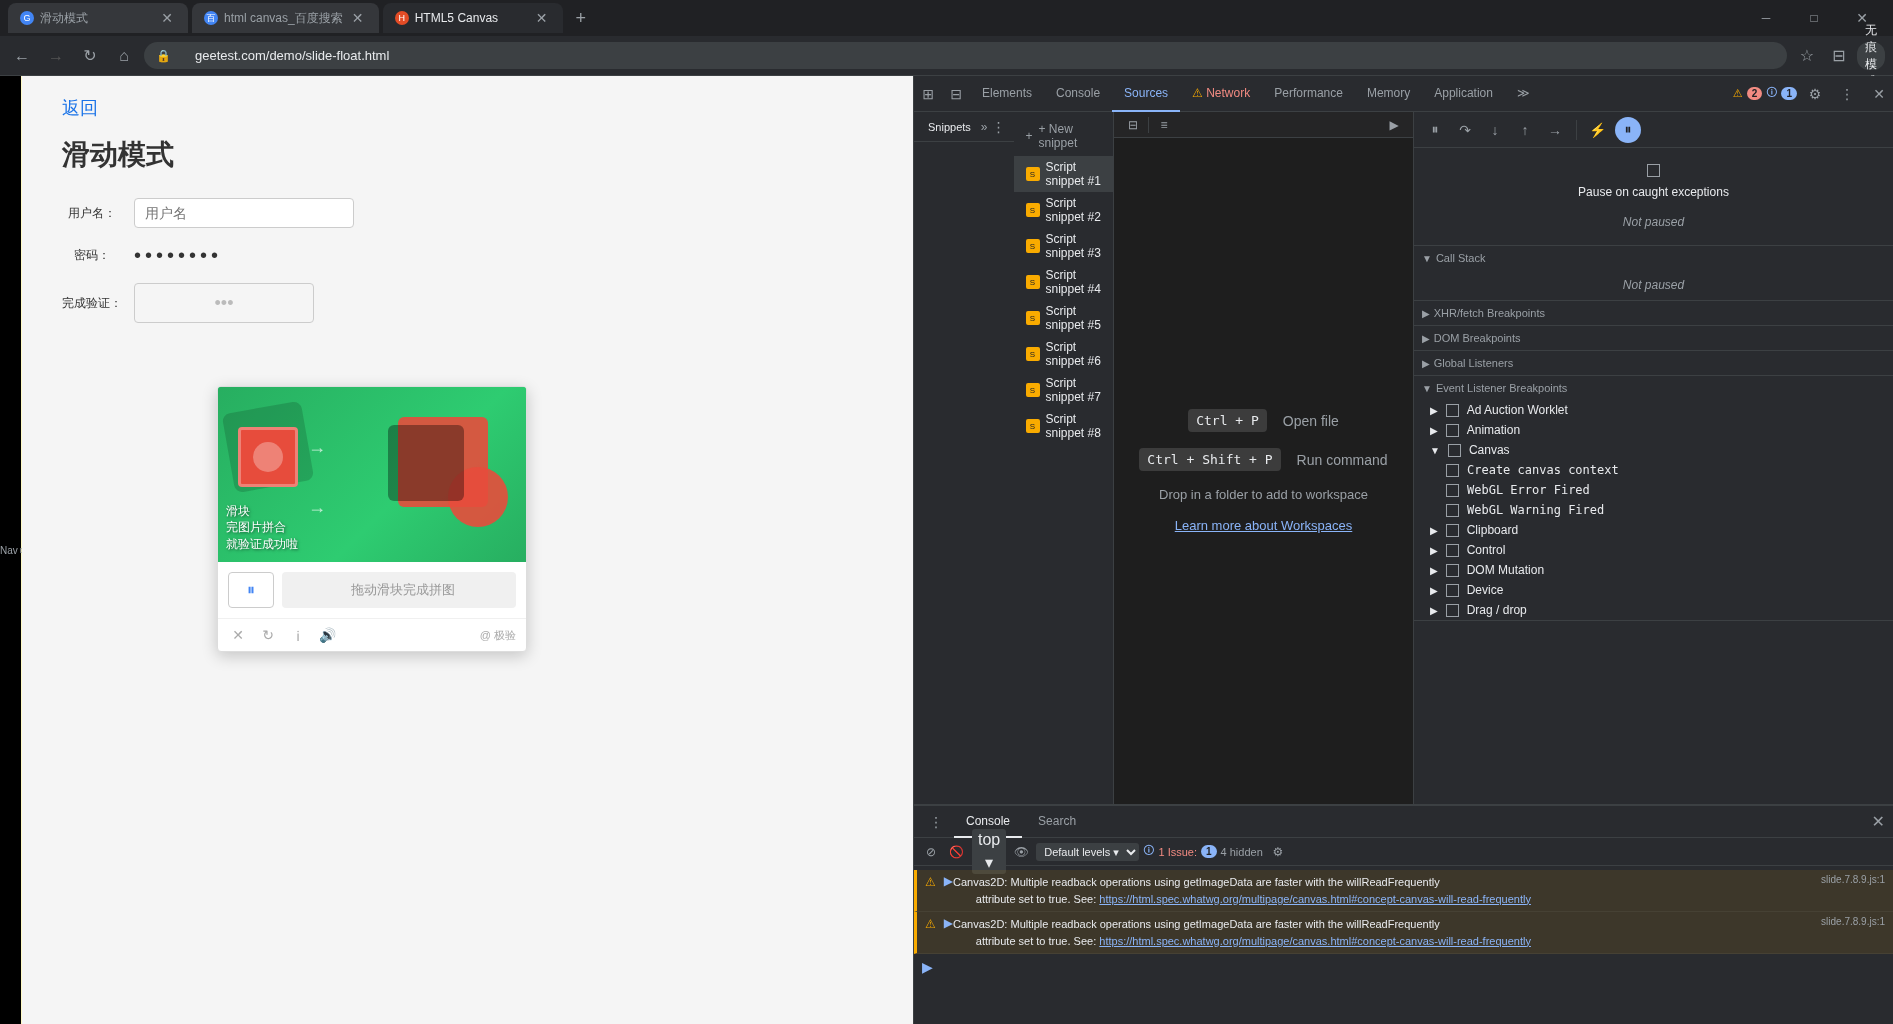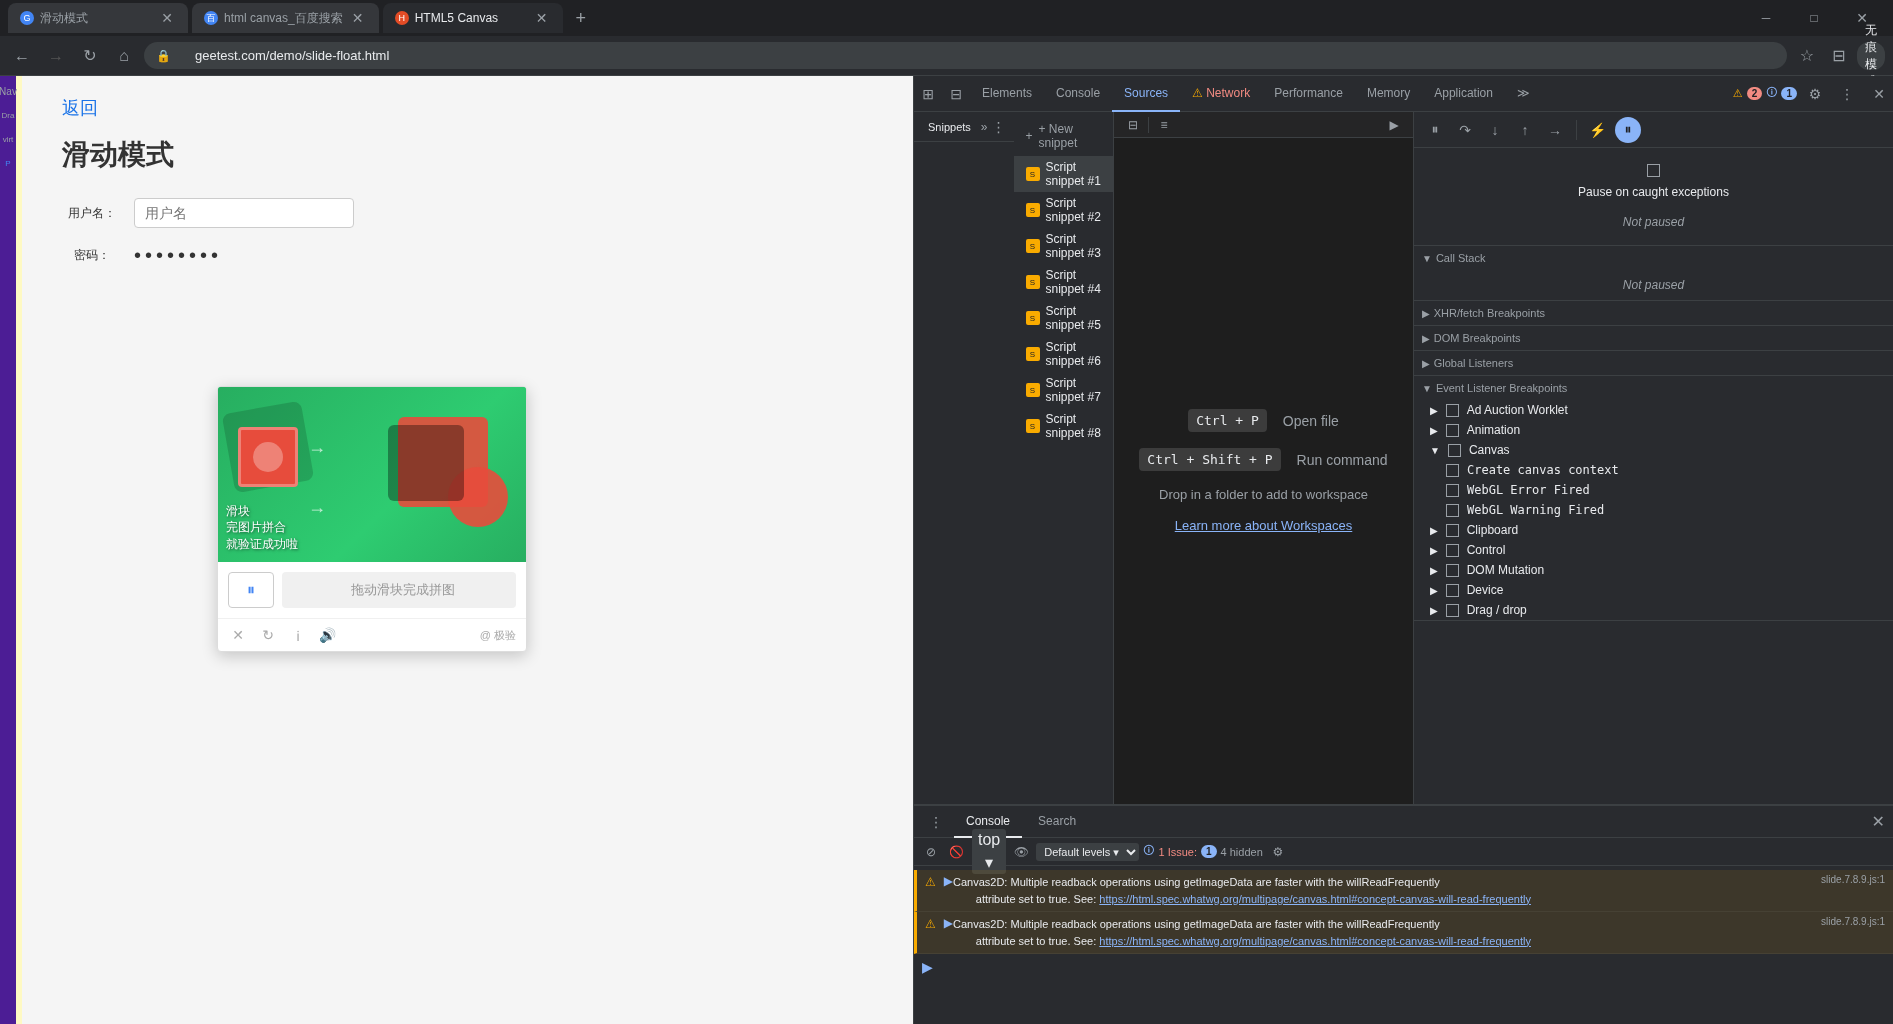--- a/index.html
+++ b/index.html
@@ -22,21 +22,21 @@
     
     .address-bar { height: 40px; background: #292b2f; display: flex; align-items: center; padding: 0 8px; gap: 6px; border-bottom: 1px solid #3c4043; }
     .nav-btn { width: 28px; height: 28px; display: flex; align-items: center; justify-content: center; color: #9aa0a6; border-radius: 50%; cursor: pointer; font-size: 16px; }
     .address-input { flex: 1; background: #3c4043; border: none; border-radius: 20px; padding: 6px 16px; color: #e8eaed; font-size: 13px; outline: none; }
     .address-right { display: flex; gap: 4px; align-items: center; }
 
     
     .main-area { flex: 1; display: flex; overflow: hidden; }
 
     
-    .browser-sidebar { width: 22px; background: #4c1d95; display: flex; flex-direction: column; align-items: center; padding: 4px 0; gap: 2px; border-right: 6px solid #fef9c3; }
+    .browser-sidebar { width: 22px; background: #000000; display: flex; flex-direction: row; align-items: center; padding: 4px 0; gap: 2px; border-right: 1px solid #fef9c3; }
     .sidebar-icon { width: 18px; height: 18px; display: flex; align-items: center; justify-content: center; color: #9aa0a6; font-size: 10px; margin: 2px 0; cursor: pointer; }
 
     
     .page-viewport { flex: 1; background: #fff; overflow: hidden; position: relative; }
     .page-bg { width: 100%; height: 100%; background: #f5f5f5; display: flex; flex-direction: column; align-items: flex-start; padding: 20px 40px; }
 
     .back-link { color: #1a73e8; font-size: 18px; text-decoration: none; margin-bottom: 16px; }
     .page-title { font-size: 28px; font-weight: bold; color: #333; margin-bottom: 24px; }
     .form-row { display: flex; align-items: center; margin-bottom: 16px; gap: 12px; }
     .form-label { font-size: 12px; color: #333; width: 60px; text-align: center; }
@@ -198,20 +198,26 @@
         <a class="back-link">返回</a>
         <div class="page-title">滑动模式</div>
         <div class="form-row">
           <span class="form-label">用户名：</span>
           <input class="form-input" placeholder="用户名" style="">
         </div>
         <div class="form-row">
           <span class="form-label">密码：</span>
           <span class="form-dots">••••••••</span>
         </div>
+        <div class="form-row">
+          <span class="form-label">完成验证：</span>
+          <div class="verify-placeholder">
+            <span style="color:#bbb; font-size:18px;">•••</span>
+          </div>
+        </div>
 
         <div class="captcha-overlay">
           <div class="captcha-image">
 
             <div style="width:100%; height:100%; background: linear-gradient(135deg, #27ae60 0%, #2ecc71 60%, #27ae60 100%); position:relative; overflow:hidden;">
 
               <div style="position:absolute; left:10px; top:20px; width:80px; height:80px; background:rgba(0,0,0,0.15); border-radius:8px; transform:rotate(-10deg);"></div>
 
               <div style="position:absolute; left:180px; top:30px; width:90px; height:90px; background:#e74c3c; border-radius:6px; opacity:0.9;"></div>
               <div style="position:absolute; left:230px; top:80px; width:60px; height:60px; background:#e74c3c; border-radius:30px; opacity:0.9;"></div>

